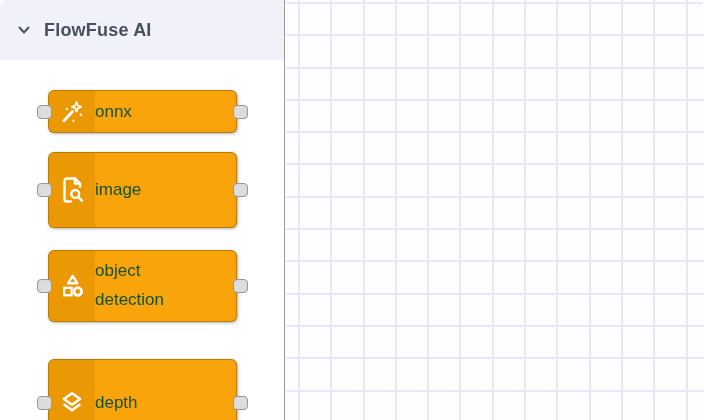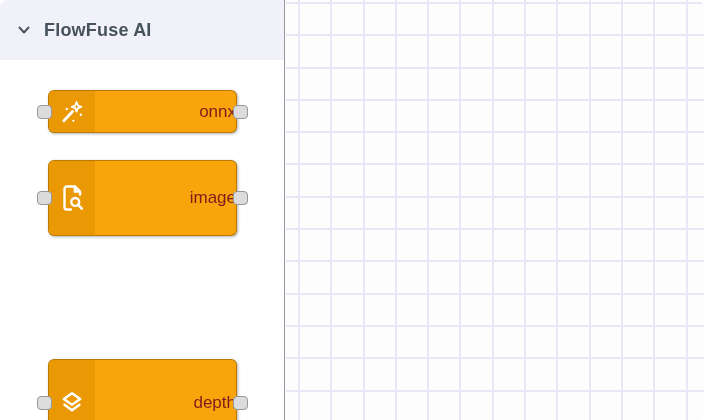--- a/index.html
+++ b/index.html
@@ -35,34 +35,34 @@
     cursor:grab;
   }
   .pnode .icon-region{
     position:absolute;left:0;top:0;bottom:0;width:46px;
     background:#ea9804;border-radius:5px 0 0 5px;
     display:flex;align-items:center;justify-content:center;
   }
   .pnode .icon-region svg{display:block;}
   .pnode .label{
     position:absolute;left:46px;right:0;top:0;bottom:0;
-    display:flex;flex-direction:column;align-items:flex-end;justify-content:center;
-    color:#7f1d1d;font-size:17px;line-height:1.68;text-align:center;
+    display:flex;flex-direction:column;align-items:flex-start;justify-content:center;
+    color:#14532d;font-size:17px;line-height:1.68;text-align:center;
   }
   .port{
     position:absolute;width:13px;height:12px;
     background:#dcdcdc;border:1px solid #979797;border-radius:4px;
     top:50%;transform:translateY(-50%);
     cursor:crosshair;
   }
   .port.left{left:-12px;}
   .port.right{right:-12px;}
 
   .node-onnx  {top:90px; height:43px;}
-  .node-imgcls{top:152px;height:76px;margin-top:8px;}
+  .node-imgcls{top:152px;height:76px;}
   .node-objdet{top:250px;height:72px;}
   .node-depth {top:359px;height:88px;}
   .node-onnx .label{line-height:1;}
 
   
   .canvas{
     position:absolute;left:286px;top:0;right:0;bottom:0;
     background-color:#fdfdfe;
     background-image:
       repeating-linear-gradient(to right,#e8e7f5 0,#e8e7f5 2px,transparent 2px,transparent 32.3px),
@@ -111,20 +111,35 @@
           <path d="M17.3 19 L20.5 22.2" stroke="#fff" stroke-width="2.3" stroke-linecap="round"></path>
         </svg>
       </div>
       <div class="label">
         <span>image</span>
       </div>
       <span class="port left"></span>
       <span class="port right"></span>
     </div>
 
+    <div class="pnode node-objdet">
+      <div class="icon-region">
+        <svg width="28" height="30" viewBox="0 0 24 26" fill="none">
+          <path d="M12.6 4.2 L16.6 10.6 H8.6 Z" stroke="#fff" stroke-width="2" stroke-linejoin="round" fill="none"></path>
+          <rect x="5.2" y="14.6" width="6.4" height="6.4" stroke="#fff" stroke-width="2" fill="none"></rect>
+          <circle cx="17" cy="17.8" r="3.3" stroke="#fff" stroke-width="2.4" fill="none"></circle>
+        </svg>
+      </div>
+      <div class="label">
+        <span>object</span>
+        <span>detection</span>
+      </div>
+      <span class="port left"></span>
+      <span class="port right"></span>
+    </div>
 
     <div class="pnode node-depth">
       <div class="icon-region">
         <svg width="28" height="30" viewBox="0 0 24 26" fill="none">
           <path d="M12 4.5 L19 9.5 L12 14.5 L5 9.5 Z" stroke="#fff" stroke-width="2.2" stroke-linejoin="round" fill="none"></path>
           <path d="M5.5 14.5 L12 19.2 L18.5 14.5" stroke="#fff" stroke-width="2.2" stroke-linecap="round" stroke-linejoin="round" fill="none"></path>
         </svg>
       </div>
       <div class="label">
         <span>depth</span>

